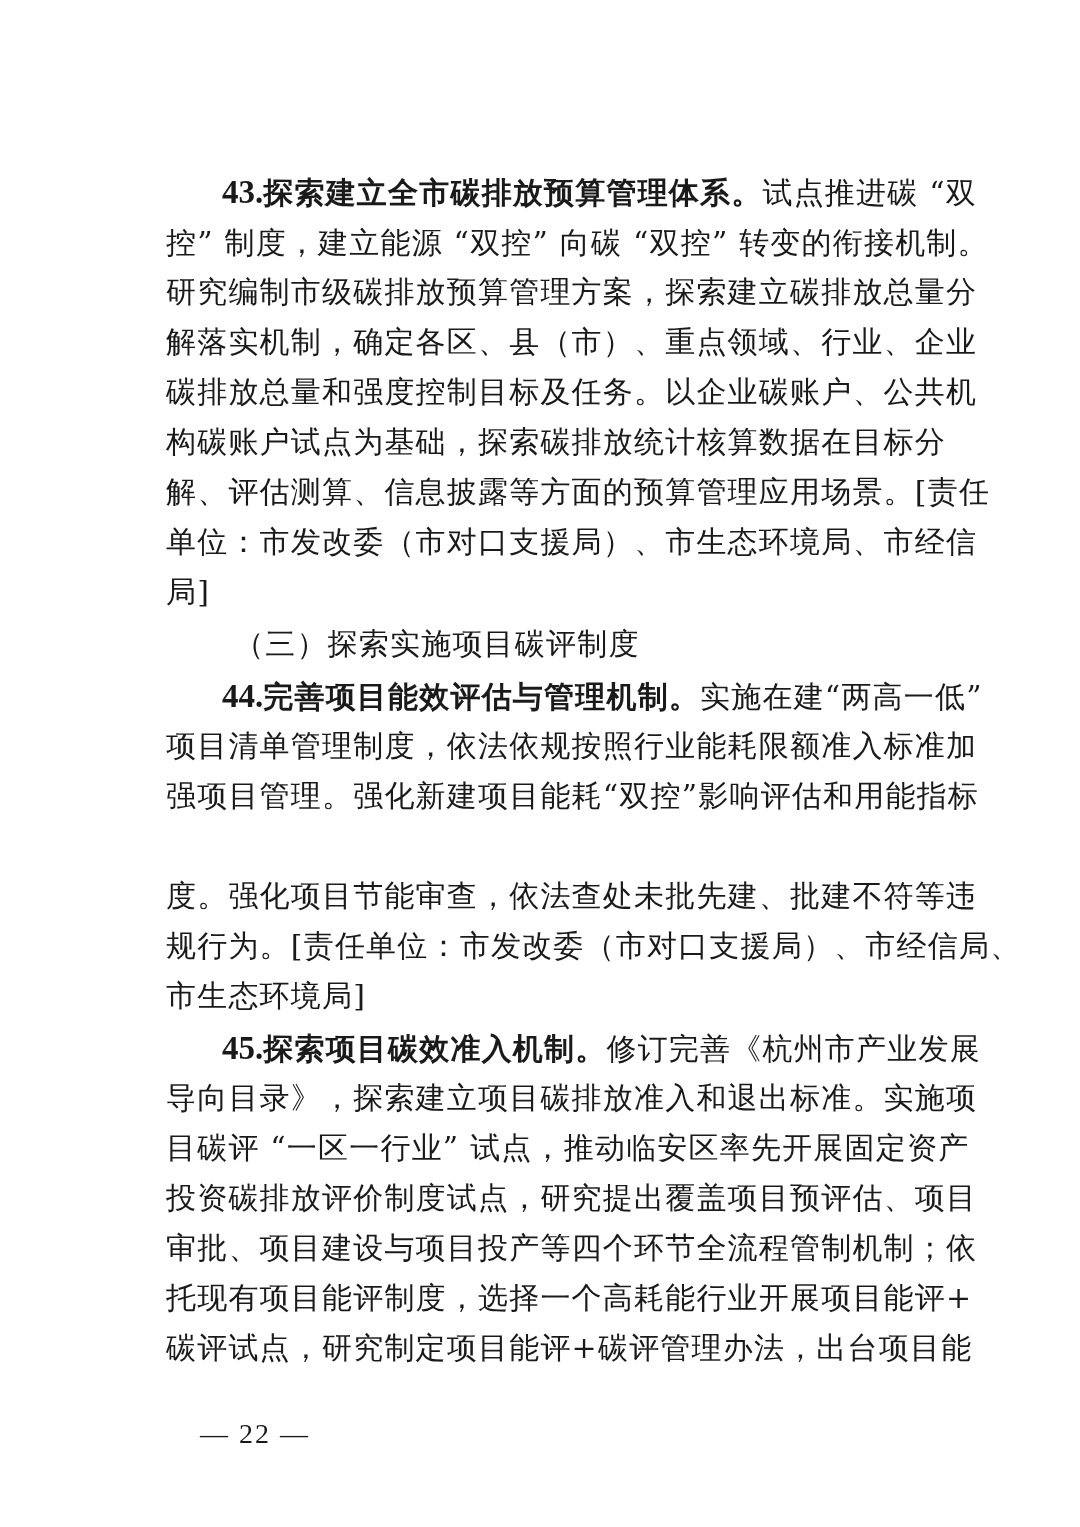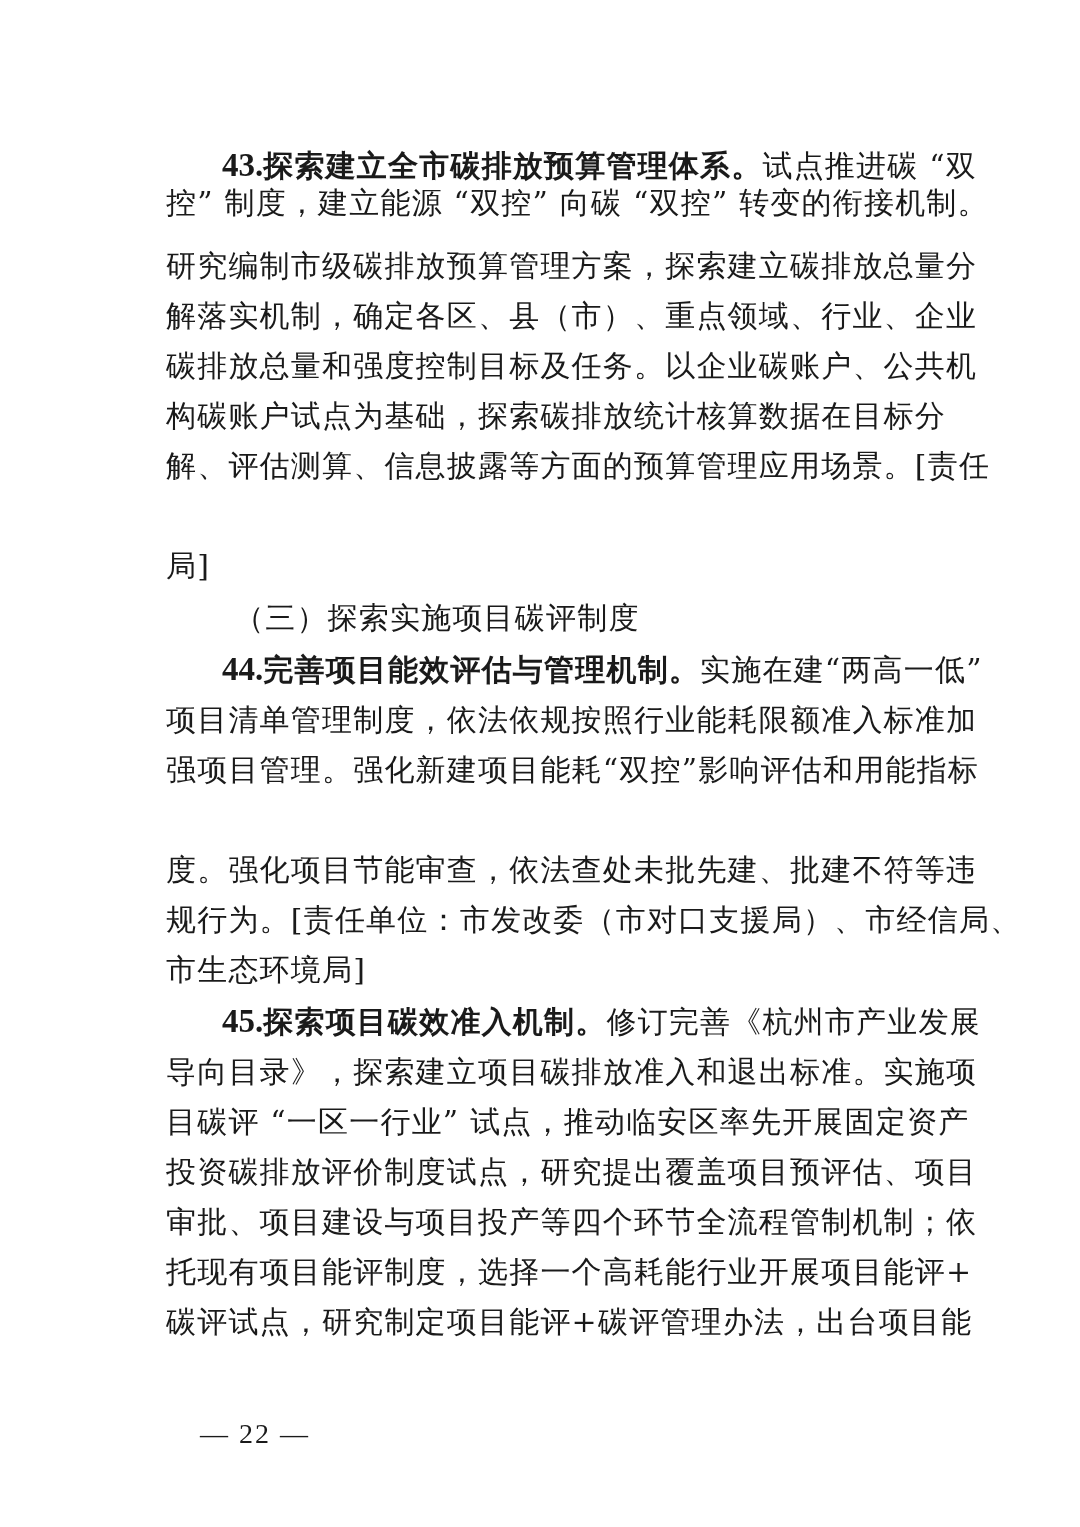--- a/index.html
+++ b/index.html
@@ -1,41 +1,42 @@
 <!DOCTYPE html>
 <html><head>
 <meta charset="utf-8">
 <style>
   html, body { margin: 0; padding: 0; background: #ffffff; }
   body { width: 1080px; height: 1527px; position: relative; overflow: hidden;
          font-family: "DejaVu Serif", "Liberation Serif", serif; color: #1a1a1a; }
   .page { position: absolute; left: 0; top: 0; width: 1080px; height: 1527px; background: #fff; }
-  .line { position: absolute; left: 166px; width: 752px; font-size: 30px; line-height: 39px;
-          white-space: nowrap; letter-spacing: 1.2px; }
+  .line { position: absolute; left: 166px; width: 752px; font-size: 30px; line-height: 52px;
+          white-space: nowrap; letter-spacing: 1.2px; margin-top: 20px; }
   .line.indent { left: 222px; width: 696px; }
   .line.sub { left: 234px; }
   .num { font-family: "Liberation Serif", serif; font-weight: bold; font-size: 33px; letter-spacing: 0; }
   .bold { font-weight: bold; }
   .footer { position: absolute; left: 200px; top: 1418px; font-size: 28px;
             font-family: "Liberation Serif", serif; letter-spacing: 2px; text-align: center; }
 </style>
 </head>
 <body>
 
 <div class="page">
 
   <div class="line indent" style="top:146px">
     <span class="num">43.</span><span class="bold">探索建立全市碳排放预算管理体系。</span><span>试点推进碳 “双</span>
   </div>
-  <div class="line" style="top:183px">控” 制度，建立能源 “双控” 向碳 “双控” 转变的衔接机制。</div>
+  <div class="line" style="top:197px">控” 制度，建立能源 “双控” 向碳 “双控” 转变的衔接机制。</div>
   <div class="line" style="top:246px">研究编制市级碳排放预算管理方案，探索建立碳排放总量分</div>
   <div class="line" style="top:296px">解落实机制，确定各区、县（市）、重点领域、行业、企业</div>
   <div class="line" style="top:346px">碳排放总量和强度控制目标及任务。以企业碳账户、公共机</div>
   <div class="line" style="top:396px">构碳账户试点为基础，探索碳排放统计核算数据在目标分</div>
   <div class="line" style="top:446px">解、评估测算、信息披露等方面的预算管理应用场景。[责任</div>
+  <div class="line" style="top:496px">单位：市发改委（市对口支援局）、市生态环境局、市经信</div>
   <div class="line" style="top:546px">局]</div>
 
   <div class="line sub" style="top:598px">（三）探索实施项目碳评制度</div>
 
   <div class="line indent" style="top:650px">
     <span class="num">44.</span><span class="bold">完善项目能效评估与管理机制。</span><span>实施在建“两高一低”</span>
   </div>
   <div class="line" style="top:700px">项目清单管理制度，依法依规按照行业能耗限额准入标准加</div>
   <div class="line" style="top:750px">强项目管理。强化新建项目能耗“双控”影响评估和用能指标</div>
   <div class="line" style="top:850px">度。强化项目节能审查，依法查处未批先建、批建不符等违</div>

